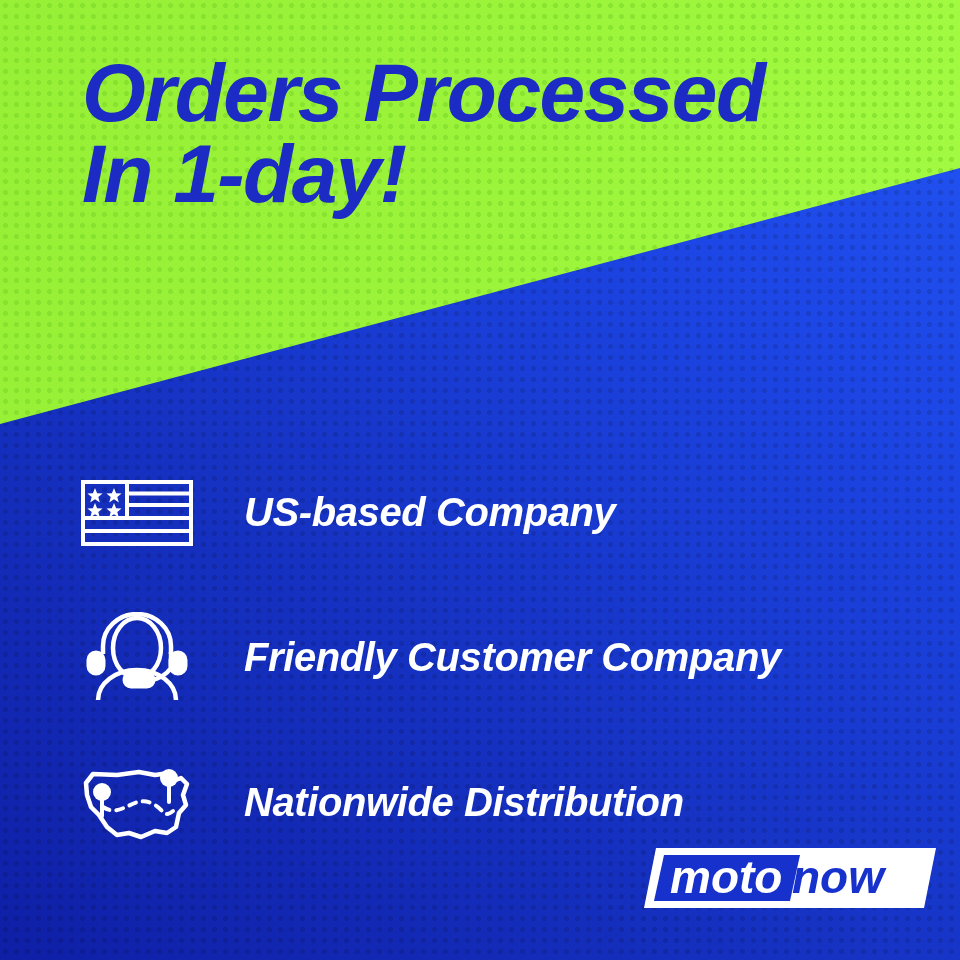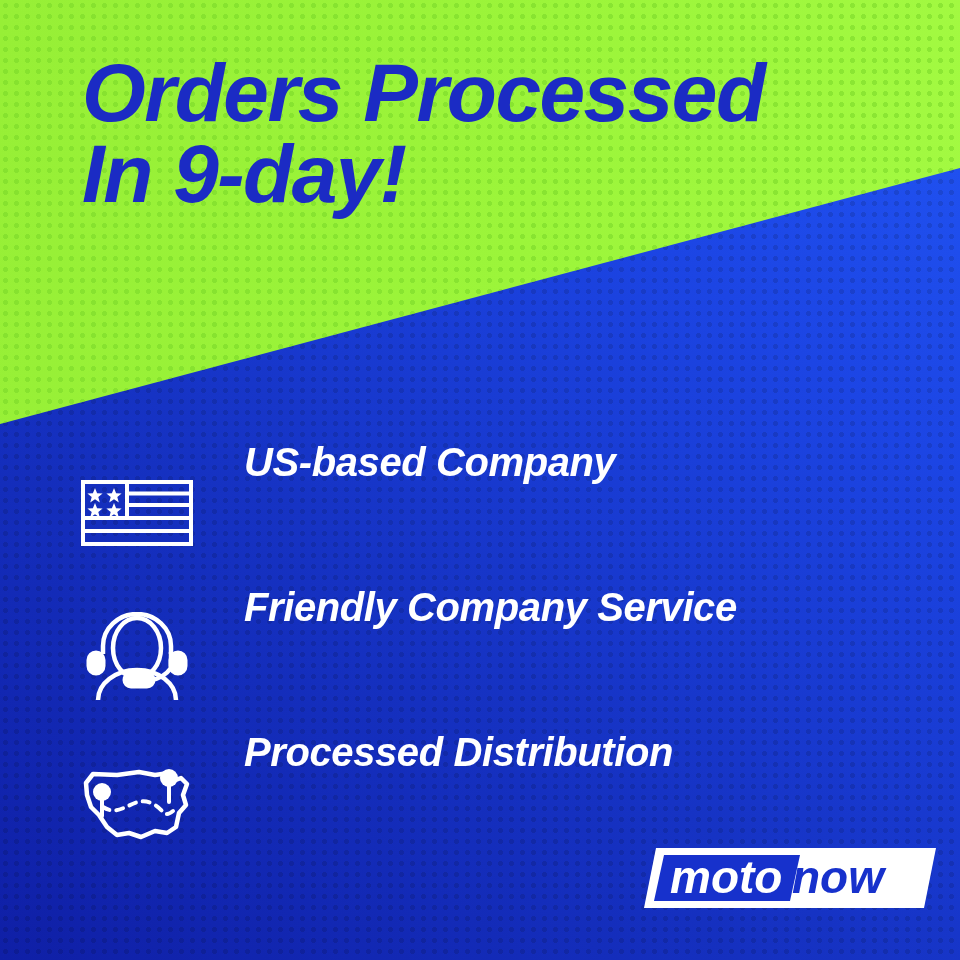--- a/index.html
+++ b/index.html
@@ -62,20 +62,21 @@
 
   
   .features {
     position: absolute;
     left: 74px;
     top: 440px;
     width: 860px;
   }
   .feature-row {
     display: flex;
+    align-items: center;
     height: 145px;
   }
   .feature-icon {
     width: 125px;
     flex: 0 0 125px;
     display: flex;
     align-items: center;
     justify-content: center;
   }
   .feature-label {
@@ -102,21 +103,21 @@
 <body>
 
 <div id="poster">
 
   <div class="bg-blue"></div>
   <div class="bg-blue-dots"></div>
   <div class="bg-green"></div>
   <div class="bg-green-dots"></div>
 
   <div class="headline">Orders Processed
-In 9-day!</div>
+In 1-day!</div>
 
   <div class="features">
 
     <div class="feature-row">
       <div class="feature-icon">
         <svg width="112" height="66" viewBox="0 0 112 66">
           <rect x="2" y="2" width="108" height="62" fill="none" stroke="#fff" stroke-width="4"></rect>
           <rect x="2" y="2" width="44" height="36" fill="none" stroke="#fff" stroke-width="4"></rect>
           <line x1="46" y1="13.5" x2="110" y2="13.5" stroke="#fff" stroke-width="4"></line>
           <line x1="46" y1="25" x2="110" y2="25" stroke="#fff" stroke-width="4"></line>
@@ -142,39 +143,39 @@
             <path d="M90 40 V56 A30 30 0 0 1 70 68"></path>
             <path d="M17 88 A39 30 0 0 1 95 88"></path>
           </g>
           <g fill="#fff" stroke="#fff" stroke-width="3">
             <rect x="7" y="40" width="16" height="22" rx="8"></rect>
             <rect x="89" y="40" width="16" height="22" rx="8"></rect>
             <rect x="43" y="61" width="30" height="14" rx="7"></rect>
           </g>
         </svg>
       </div>
-      <div class="feature-label">Friendly Company Service</div>
+      <div class="feature-label">Friendly Customer Company</div>
     </div>
 
     <div class="feature-row">
       <div class="feature-icon">
         <svg width="120" height="84" viewBox="0 0 120 84">
           <path d="M9 22 L16 13 L40 14 L62 11 L78 14 L92 12 L96 20 L104 17 L110 23
                    L106 34 L109 44 L102 52 L99 66 L90 72 L78 70 L64 76 L52 72
                    L40 74 L30 66 L22 54 L14 46 L10 34 Z" fill="none" stroke="#fff" stroke-width="4.5" stroke-linejoin="round"></path>
           <path d="M26 46 C44 58, 56 34, 74 42 C88 48, 86 58, 96 50" fill="none" stroke="#fff" stroke-width="4" stroke-dasharray="7 7" stroke-linecap="round"></path>
           <g fill="#fff">
             <circle cx="25" cy="31" r="9"></circle>
             <rect x="23" y="31" width="4" height="26" rx="2"></rect>
             <circle cx="92" cy="17" r="9"></circle>
             <rect x="90" y="17" width="4" height="26" rx="2"></rect>
           </g>
         </svg>
       </div>
-      <div class="feature-label">Processed Distribution</div>
+      <div class="feature-label">Nationwide Distribution</div>
     </div>
 
   </div>
 
   <div class="logo">
     <svg width="300" height="68" viewBox="0 0 300 68">
       <polygon points="16,4 296,4 284,64 4,64" fill="#ffffff"></polygon>
       <polygon points="24,11 160,11 150,57 14,57" fill="#1731cc"></polygon>
       <text x="30" y="49" font-family="Liberation Sans, sans-serif" font-size="46" font-weight="bold" font-style="italic" fill="#ffffff">moto</text>
       <text x="152" y="49" font-family="Liberation Sans, sans-serif" font-size="46" font-weight="bold" font-style="italic" fill="#1731cc">now</text>

